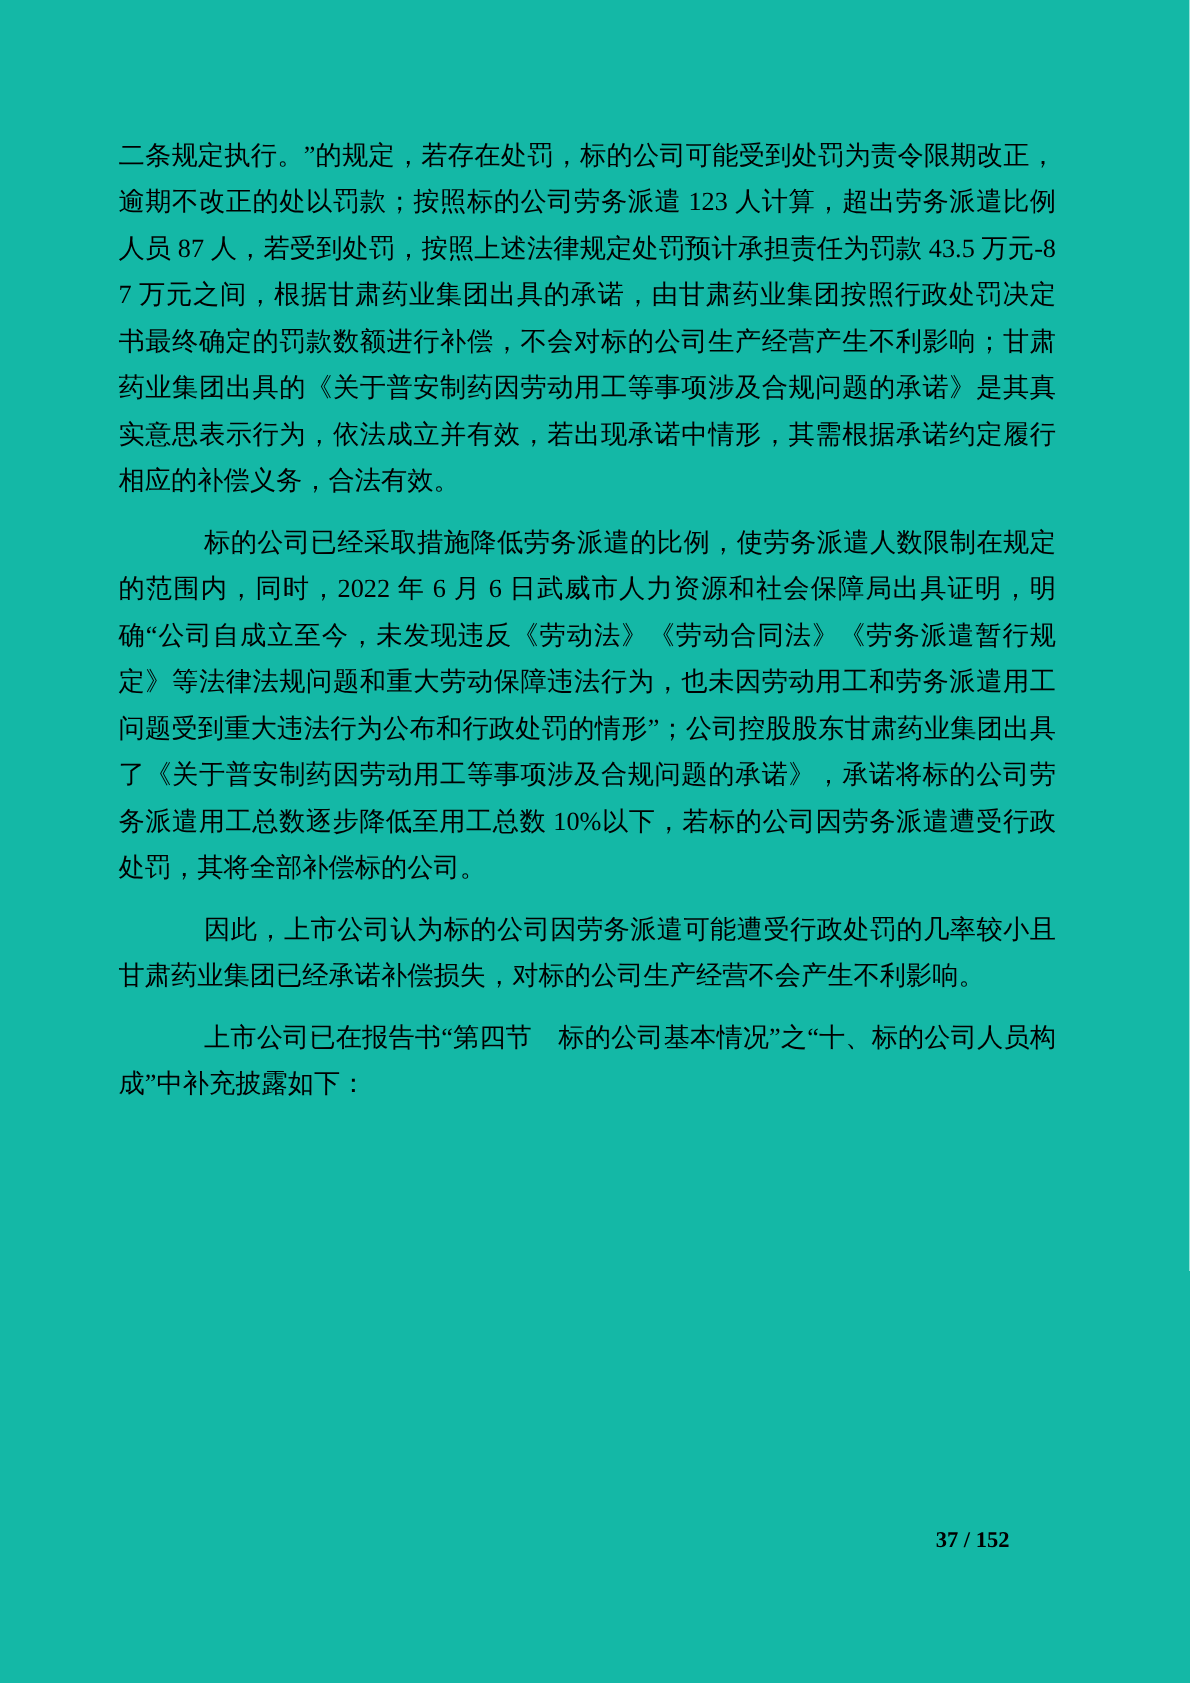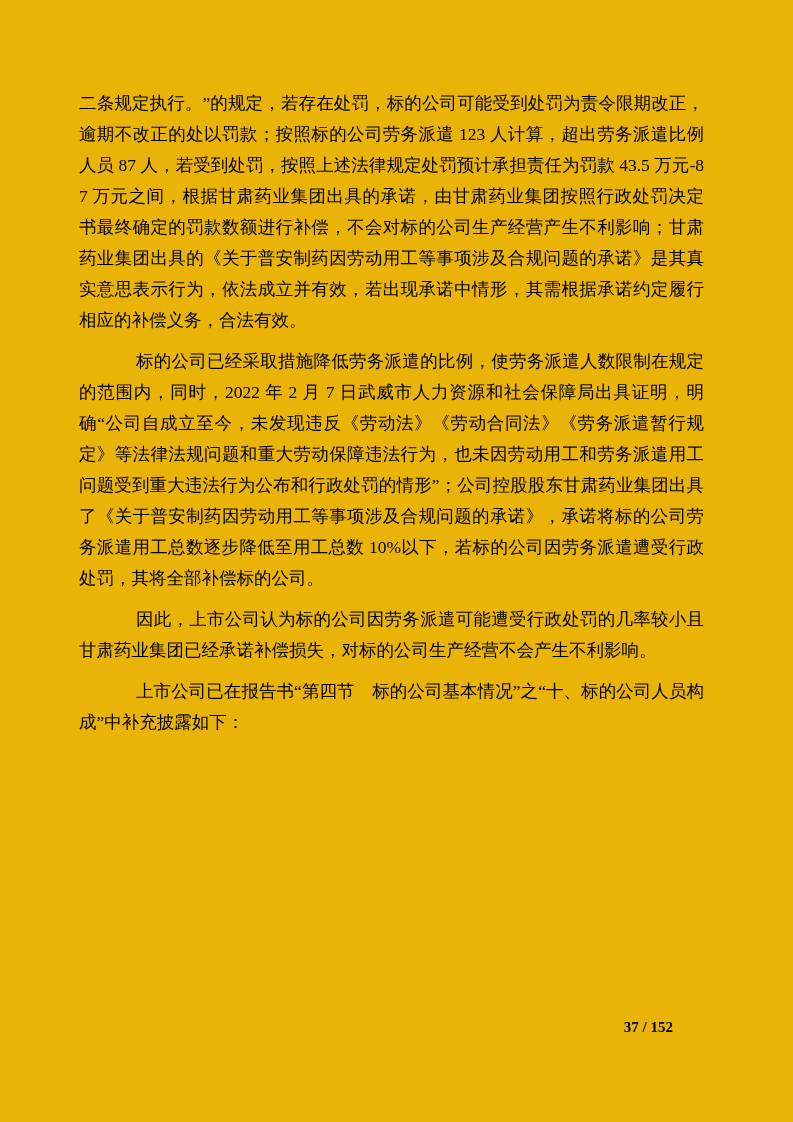--- a/index.html
+++ b/index.html
@@ -4,21 +4,21 @@
 <style>
   html, body {
     margin: 0;
     padding: 0;
     background: #ffffff;
   }
   .page {
     position: relative;
     width: 793px;
     height: 1122px;
-    background: #eab308;
+    background: #14b8a6;
     overflow: hidden;
     font-family: "Liberation Serif", "DejaVu Serif", serif;
     color: #000000;
   }
   .content {
     position: absolute;
     left: 79px;
     top: 88px;
     width: 625px;
   }
@@ -50,18 +50,18 @@
     font-family: "Liberation Serif", "DejaVu Serif", serif;
     color: #000000;
   }
 </style>
 </head>
 <body>
 
 <div class="page">
   <div class="content">
     <p class="body">二条规定执行。”的规定，若存在处罚，标的公司可能受到处罚为责令限期改正，逾期不改正的处以罚款；按照标的公司劳务派遣 123 人计算，超出劳务派遣比例人员 87 人，若受到处罚，按照上述法律规定处罚预计承担责任为罚款 43.5 万元-87 万元之间，根据甘肃药业集团出具的承诺，由甘肃药业集团按照行政处罚决定书最终确定的罚款数额进行补偿，不会对标的公司生产经营产生不利影响；甘肃药业集团出具的《关于普安制药因劳动用工等事项涉及合规问题的承诺》是其真实意思表示行为，依法成立并有效，若出现承诺中情形，其需根据承诺约定履行相应的补偿义务，合法有效。</p>
-    <p class="body indented">标的公司已经采取措施降低劳务派遣的比例，使劳务派遣人数限制在规定的范围内，同时，2022 年 2 月 7 日武威市人力资源和社会保障局出具证明，明确“公司自成立至今，未发现违反《劳动法》《劳动合同法》《劳务派遣暂行规定》等法律法规问题和重大劳动保障违法行为，也未因劳动用工和劳务派遣用工问题受到重大违法行为公布和行政处罚的情形”；公司控股股东甘肃药业集团出具了《关于普安制药因劳动用工等事项涉及合规问题的承诺》，承诺将标的公司劳务派遣用工总数逐步降低至用工总数 10%以下，若标的公司因劳务派遣遭受行政处罚，其将全部补偿标的公司。</p>
+    <p class="body indented">标的公司已经采取措施降低劳务派遣的比例，使劳务派遣人数限制在规定的范围内，同时，2022 年 6 月 6 日武威市人力资源和社会保障局出具证明，明确“公司自成立至今，未发现违反《劳动法》《劳动合同法》《劳务派遣暂行规定》等法律法规问题和重大劳动保障违法行为，也未因劳动用工和劳务派遣用工问题受到重大违法行为公布和行政处罚的情形”；公司控股股东甘肃药业集团出具了《关于普安制药因劳动用工等事项涉及合规问题的承诺》，承诺将标的公司劳务派遣用工总数逐步降低至用工总数 10%以下，若标的公司因劳务派遣遭受行政处罚，其将全部补偿标的公司。</p>
     <p class="body indented">因此，上市公司认为标的公司因劳务派遣可能遭受行政处罚的几率较小且甘肃药业集团已经承诺补偿损失，对标的公司生产经营不会产生不利影响。</p>
     <p class="body indented">上市公司已在报告书“第四节　标的公司基本情况”之“十、标的公司人员构成”中补充披露如下：</p>
   </div>
   <div class="footer">37 / 152</div>
 </div>
 
 </body></html>

